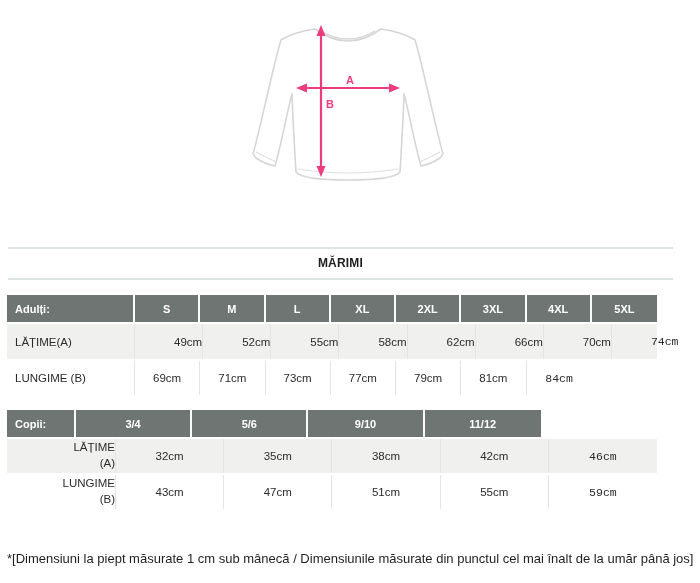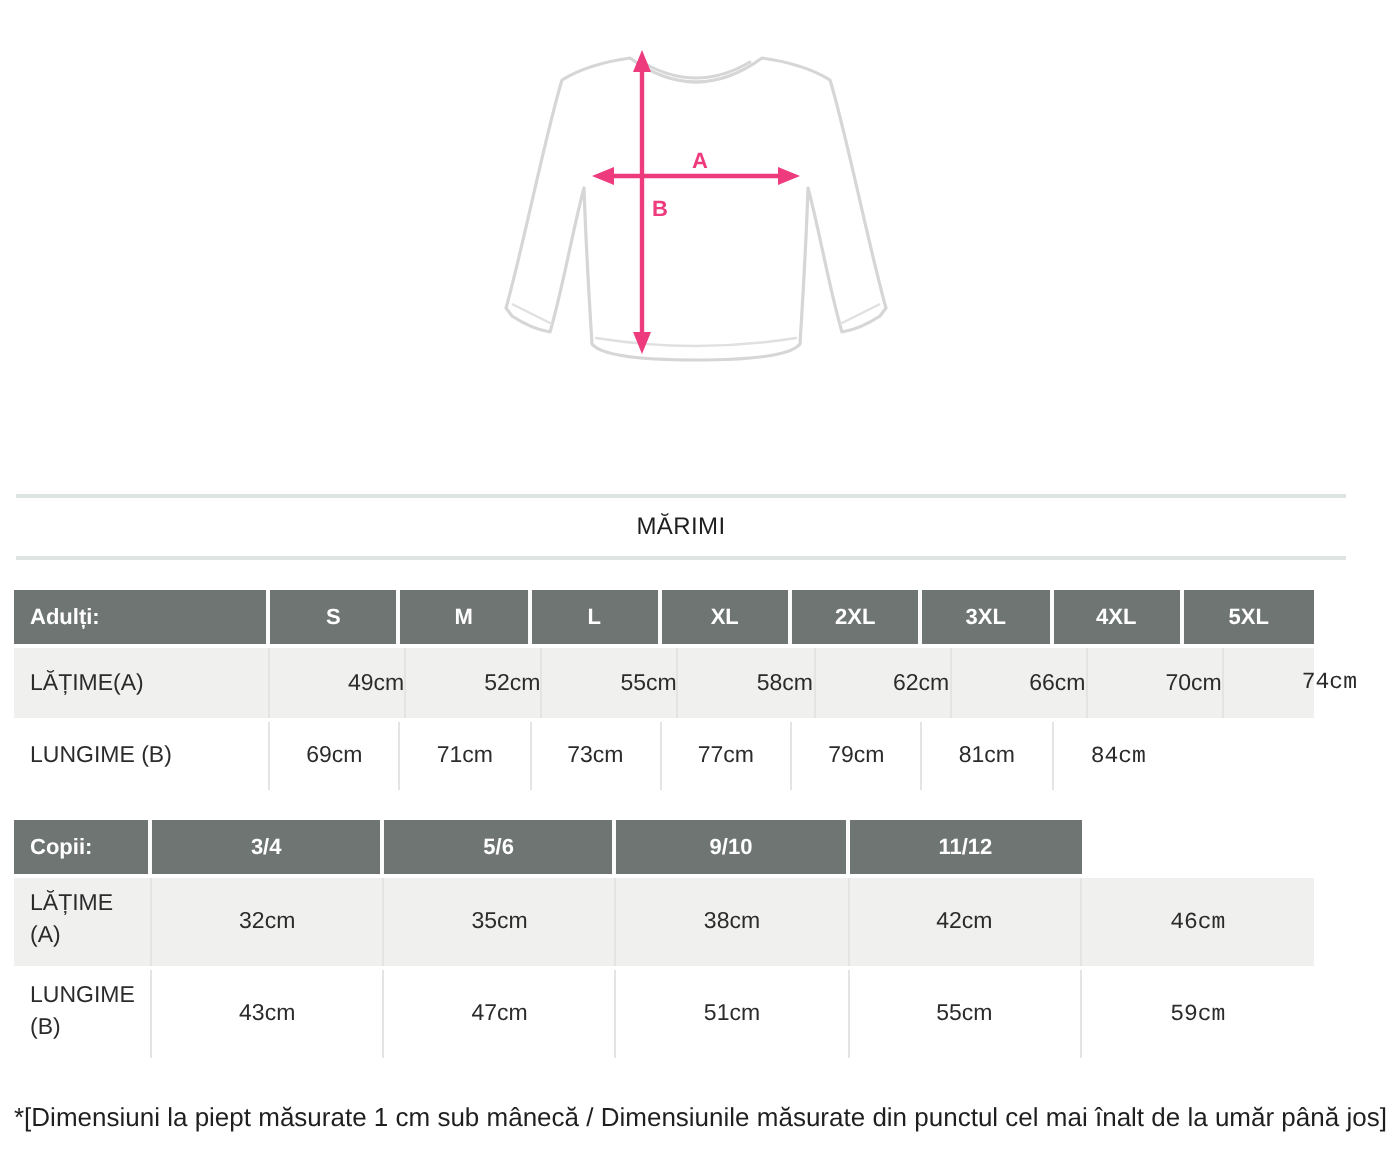--- a/index.html
+++ b/index.html
@@ -11,50 +11,50 @@
   }
   .page { position:absolute; inset:0; background:#fff; }
 
   
   .figure { position:absolute; left:243px; top:6px; width:220px; height:185px; }
 
   
   .title-band { position:absolute; left:8px; top:247px; width:665px; }
   .rule { height:2px; background:#dde4e2; }
   .title-text {
-    text-align:center; font-weight:normal; font-size:12px; color:#1e1e1e;
+    text-align:center; font-weight:bold; font-size:12px; color:#1e1e1e;
     padding:7px 0 8px 0; letter-spacing:.2px;
   }
 
   
   .size-table { position:absolute; left:7px; width:650px; font-size:11.5px; }
   .adults { top:295px; }
   .kids   { top:410px; }
-  .trow, .thead { display:grid; }
+  .trow, .thead { display:grid;text-align:right; }
   .adults .trow, .adults .thead { grid-template-columns:128px repeat(8,1fr); }
   .kids .trow,   .kids .thead   { grid-template-columns:69px repeat(5,1fr); }
   .th {
     background:#6e7573; color:#fff; font-weight:bold; font-size:11px;
     height:27px; display:flex; align-items:center; justify-content:center;
     border-right:2px solid #fbfbfb;
   }
   .th:last-child { border-right:none; }
   .th.label { justify-content:flex-start; padding-left:8px; }
   .td {
     display:flex; align-items:center; justify-content:center;
     border-right:1px solid #e4e4e4; color:#2b2b2b;
   }
   .td:last-child { border-right:none;font-family:Liberation Mono, monospace; }
   .td.label { justify-content:flex-start; padding-left:8px; }
   .trow.alt { background:#f0f1ef; }
   .trow { background:#ffffff; border-top:2px solid #fff; }
   .trow.alt { border-top:2px solid #fff; }
   .adults .trow { height:36px; }
   .adults .trow.alt { height:37px;gap:39px; }
-  .kids .trow { height:46px; }
+  .kids .trow { height:36px;padding-left:40px; }
   .kids .td.label { width:69px; white-space:pre-line; line-height:1.35; }
 
   
   .footnote {
     position:absolute; left:7px; top:551px; font-size:13px; color:#1f1f1f;
   }
 </style>
 </head>
 <body>
 

